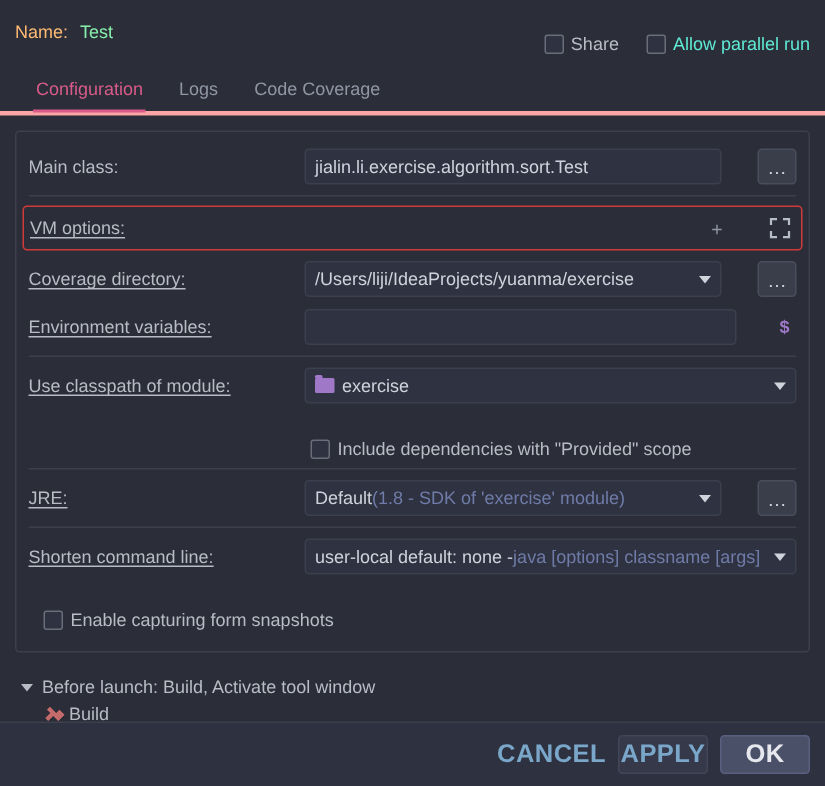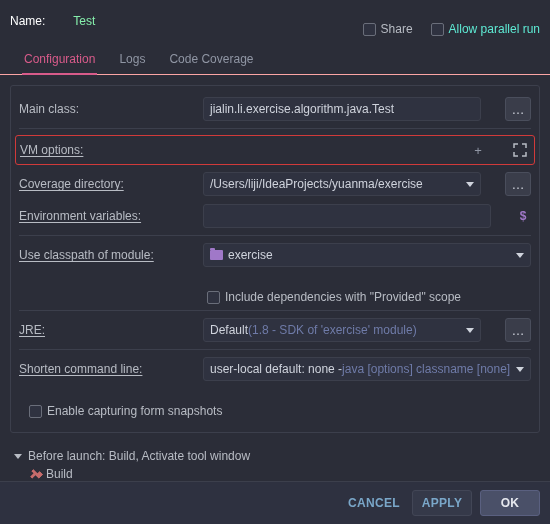--- a/index.html
+++ b/index.html
@@ -11,36 +11,36 @@
     width: 550px;
     height: 524px;
     overflow: hidden;
   }
   .top-row {
     display: flex;
     align-items: center;
     padding: 6px 10px 4px 10px;
     gap: 8px;
   }
-  .top-row .name-label { color: #ffffff; margin-right: 20px; }
+  .top-row .name-label { color: #fdba74; margin-right: 0; }
   .top-row .name-value { color: #86efac; }
   .top-row .spacer { flex: 1; }
   .cb-wrap { display: flex; align-items: center; gap: 5px; margin-left: 10px; margin-top: 16px; }
   .checkbox {
     width: 13px; height: 13px;
     border: 1px solid #6a6e7a;
     border-radius: 2px;
     background: #2f3240;
   }
   .cb-wrap.disabled { color: #5eead4; }
   .tabs {
     display: flex;
     gap: 0;
     padding: 6px 12px 0 12px;
-    border-bottom: 1px solid #fca5a5;
+    border-bottom: 3px solid #fca5a5;
   }
   .tab {
     padding: 6px 12px 8px 12px;
     color: #9096a4;
     cursor: pointer;
     position: relative;
   }
   .tab.active {
     color: #d85b8a;
   }
@@ -215,21 +215,21 @@
     padding: 8px 10px;
     gap: 8px;
   }
   .fbtn {
     min-width: 60px;
     height: 26px;
     display: flex;
     align-items: center;
     justify-content: center;
     border-radius: 3px;
-    font-size: 12px;
+    font-size: 17px;
     font-weight: 600;
     letter-spacing: 0.3px;
   }
   .fbtn.cancel { color: #7aa7c9; background: transparent; }
   .fbtn.apply { color: #7aa7c9; background: #353949; border: 1px solid #424656; }
   .fbtn.ok { color: #e6e8ee; background: #4a5068; border: 1px solid #5a6080; padding: 0 14px; }
 </style>
 </head>
 <body>
 
@@ -251,21 +251,21 @@
   <div class="tab active">Configuration</div>
   <div class="tab">Logs</div>
   <div class="tab">Code Coverage</div>
 </div>
 
 <div class="panel">
 
   <div class="row">
     <div class="label">Main class:</div>
     <div class="input-like">
-      <span>jialin.li.exercise.algorithm.java.Test</span>
+      <span>jialin.li.exercise.algorithm.sort.Test</span>
     </div>
     <div class="btn-browse">
       <span>…</span>
     </div>
   </div>
 
   <div class="thin-sep"></div>
 
   <div class="row highlight">
     <div class="label u">VM options:</div>
@@ -328,21 +328,21 @@
       <span>…</span>
     </div>
   </div>
 
   <div class="thin-sep"></div>
 
   <div class="row">
     <div class="label u">Shorten command line:</div>
     <div class="input-like">
       <span>user-local default: none - </span>
-      <span class="muted-link">java [options] classname [none]</span>
+      <span class="muted-link">java [options] classname [args]</span>
       <div class="caret"></div>
     </div>
   </div>
 
   <div class="row">
     <div class="cb-wrap">
       <div class="checkbox"></div>
       <span>Enable capturing form snapshots</span>
     </div>
   </div>

